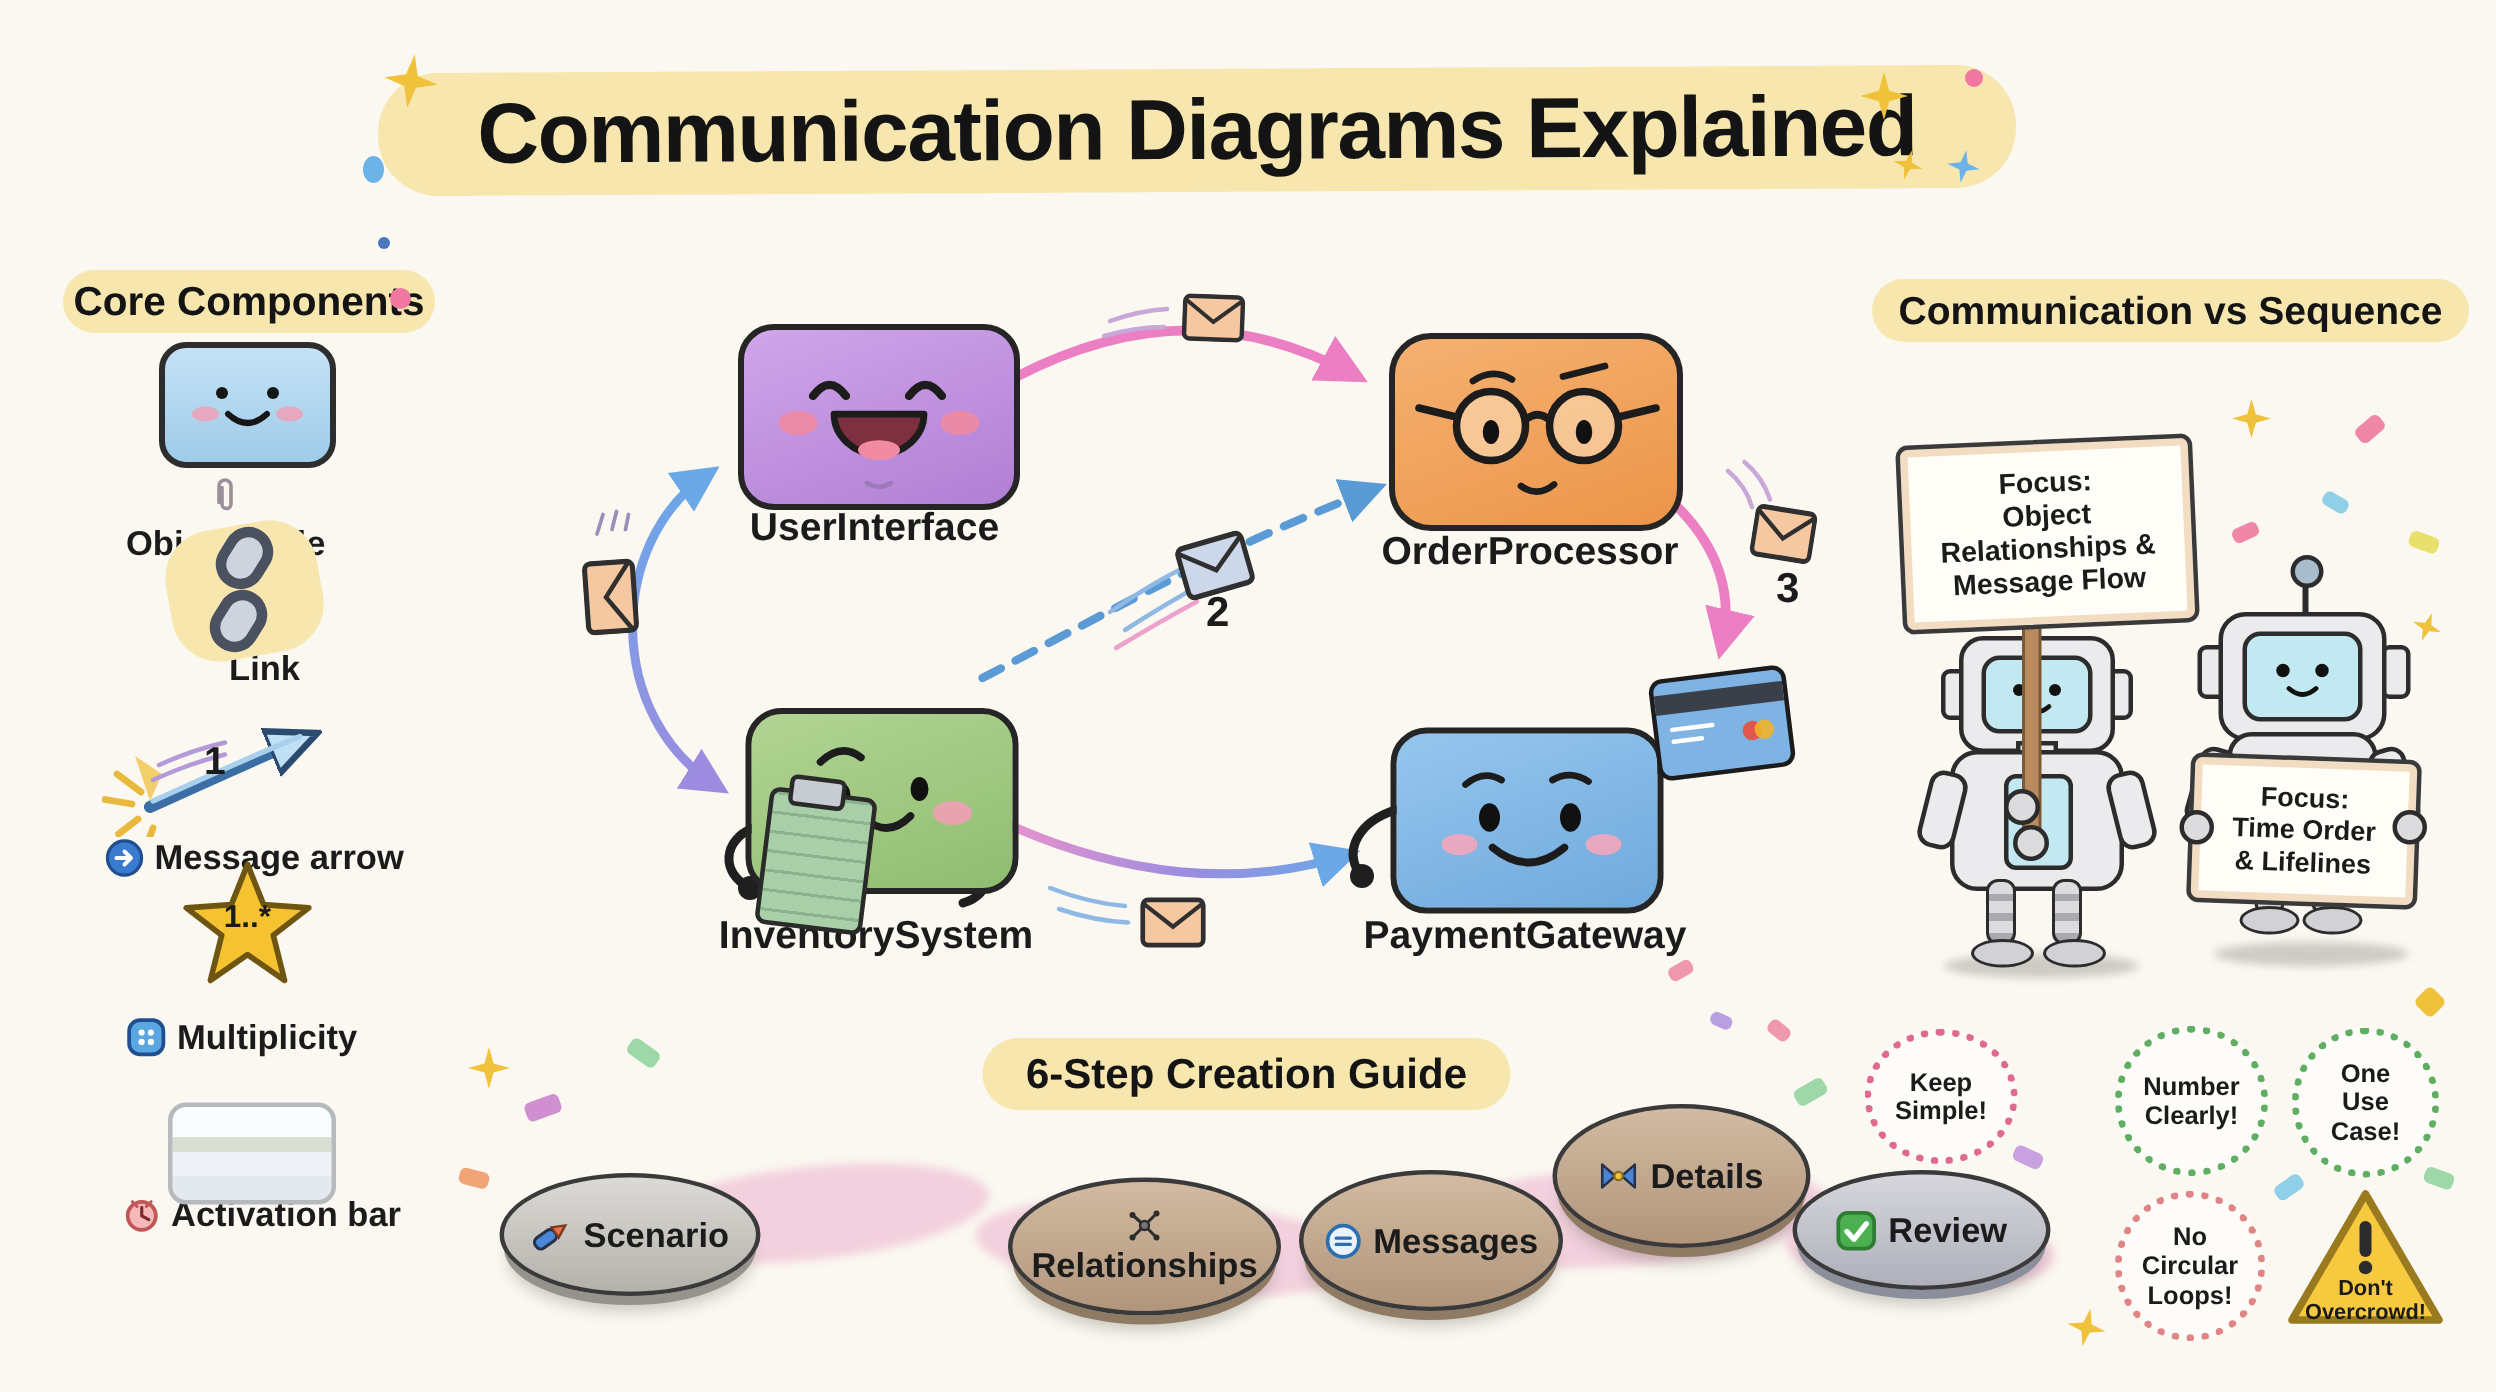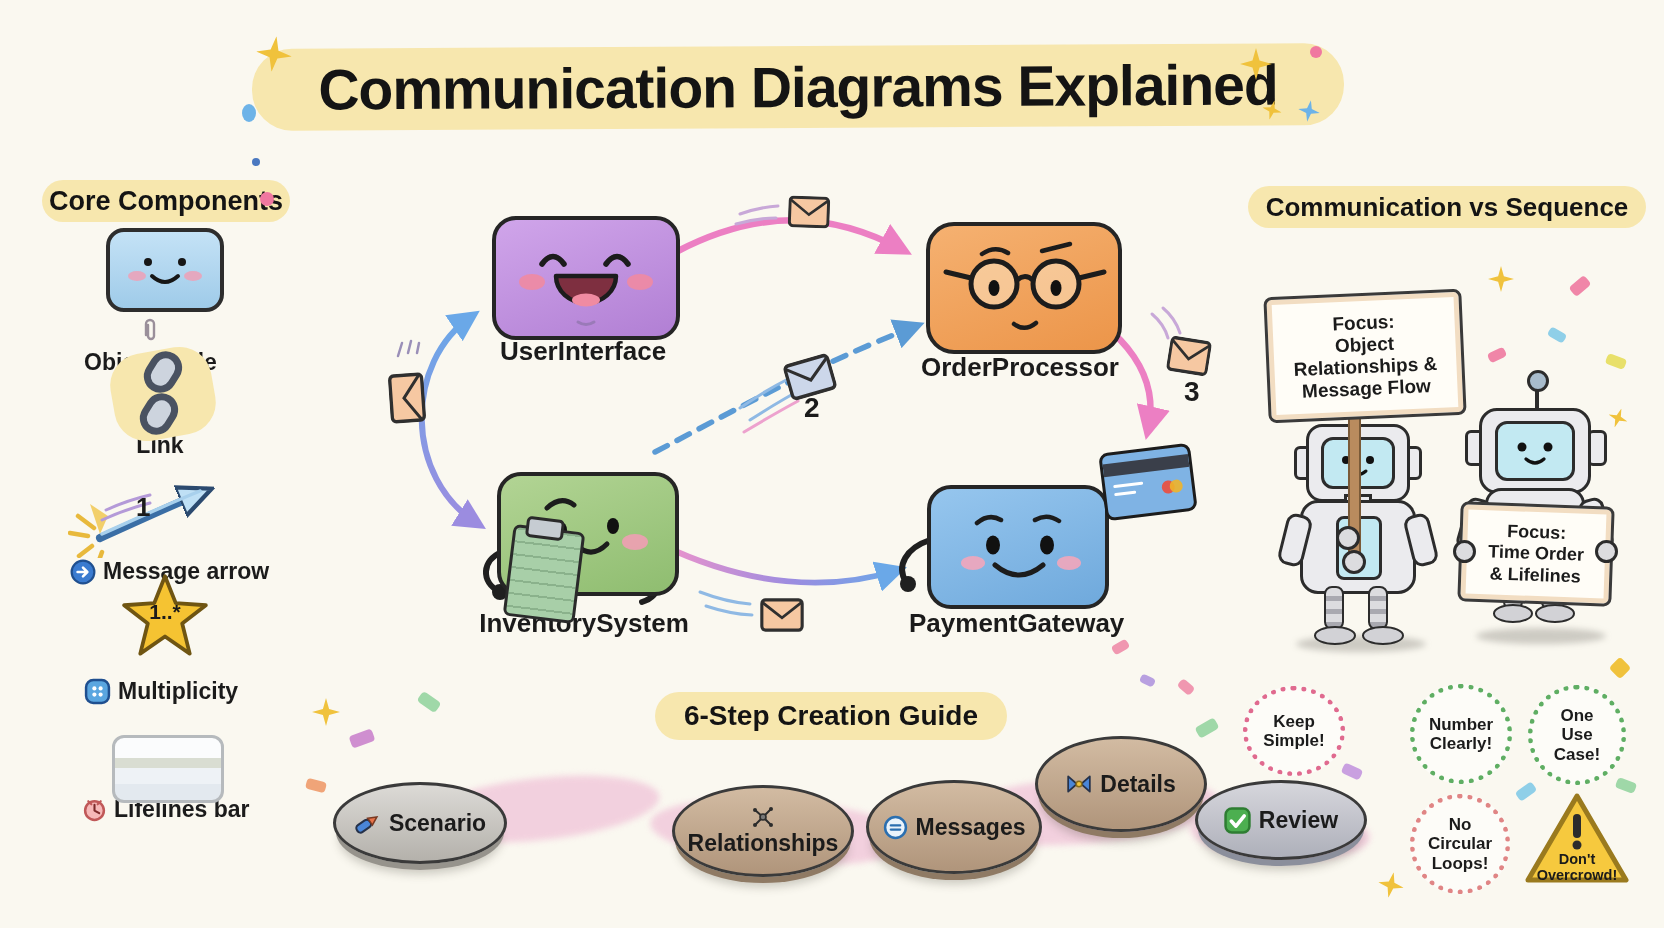--- a/index.html
+++ b/index.html
@@ -81,21 +81,21 @@
       <path d="M5 19 V 8 a 4 4 0 0 1 8 0 v 12 a 3 3 0 0 1 -6 0 V 9" fill="none" stroke="#9a8f9a" stroke-width="2.4" stroke-linecap="round"></path>
     </svg>
     <span>Object node</span>
   </div>
 
   <div class="abs" style="left:112px;top:350px;width:102px;height:88px;background:#f7e7ae;border-radius:32px;transform:rotate(-10deg);z-index:1;"></div>
   <svg class="abs" style="left:124px;top:350px;z-index:2;" width="76" height="92" viewBox="0 0 76 92">
     <rect x="26" y="4" width="26" height="36" rx="13" fill="#cdd4de" stroke="#4a5261" stroke-width="7" transform="rotate(32 39 22)"></rect>
     <rect x="22" y="46" width="26" height="36" rx="13" fill="#cdd4de" stroke="#4a5261" stroke-width="7" transform="rotate(32 35 64)"></rect>
   </svg>
-  <div class="lrow" style="left:120px;top:432px;width:80px;justify-content:center;">
+  <div class="lrow" style="left:120px;top:432px;width:80px;justify-content:flex-end;">
     <span>Link</span>
   </div>
 
   <div class="abs" style="left:68px;top:462px;width:178px;height:96px;z-index:2;">
     <svg width="178" height="96" viewBox="0 0 178 96">
       <defs>
         <marker id="mBig" viewBox="0 0 12 12" refX="9" refY="6" markerWidth="4.6" markerHeight="4.6" orient="auto">
           <path d="M0 1 L11 6 L0 11 z" fill="#bfe0f5" stroke="#2b4a6f" stroke-width="1.4"></path>
         </marker>
       </defs>
@@ -133,21 +133,21 @@
   </div>
 
   <div class="abs" style="left:112px;top:735px;width:106px;height:62px;border:3px solid #b6babd;border-radius:12px;z-index:2;
        background:linear-gradient(180deg,#fbfcfd 0 32%,#d9ddd2 32% 48%,#eef2f6 48% 74%,#e3e9ef 74% 100%);"></div>
   <div class="lrow" style="left:82px;top:796px;">
     <svg width="25" height="25" viewBox="0 0 24 24">
       <circle cx="12" cy="13" r="9" fill="#f6b8b8" stroke="#c05858" stroke-width="2.4"></circle>
       <path d="M12 13 V 7.5 M12 13 l 4.5 2.5" stroke="#7c2a2a" stroke-width="2" stroke-linecap="round"></path>
       <path d="M6 4 l 3 3 M18 4 l -3 3" stroke="#c05858" stroke-width="2" stroke-linecap="round"></path>
     </svg>
-    <span>Lifelines bar</span>
+    <span>Activation bar</span>
   </div>
 
   <svg class="abs" style="left:0;top:0;z-index:6;" width="1664" height="928" viewBox="0 0 1664 928">
     <defs>
       <marker id="mPink" viewBox="0 0 10 10" refX="7" refY="5" markerWidth="5.2" markerHeight="5.2" orient="auto-start-reverse">
           <path d="M0 0 L10 5 L0 10 z" fill="#ec7fc3"></path>
         </marker>
       <marker id="mBlue" viewBox="0 0 10 10" refX="7" refY="5" markerWidth="5.6" markerHeight="5.6" orient="auto-start-reverse">
           <path d="M0 0 L10 5 L0 10 z" fill="#5b9bd5"></path>
         </marker>

